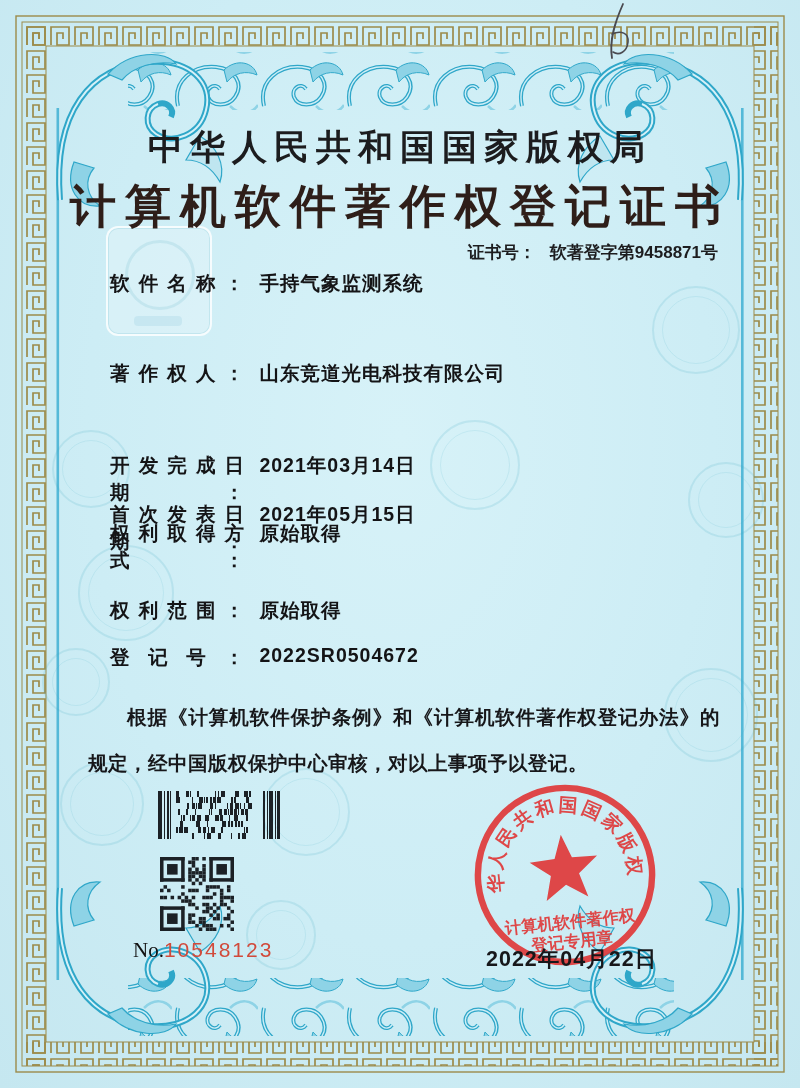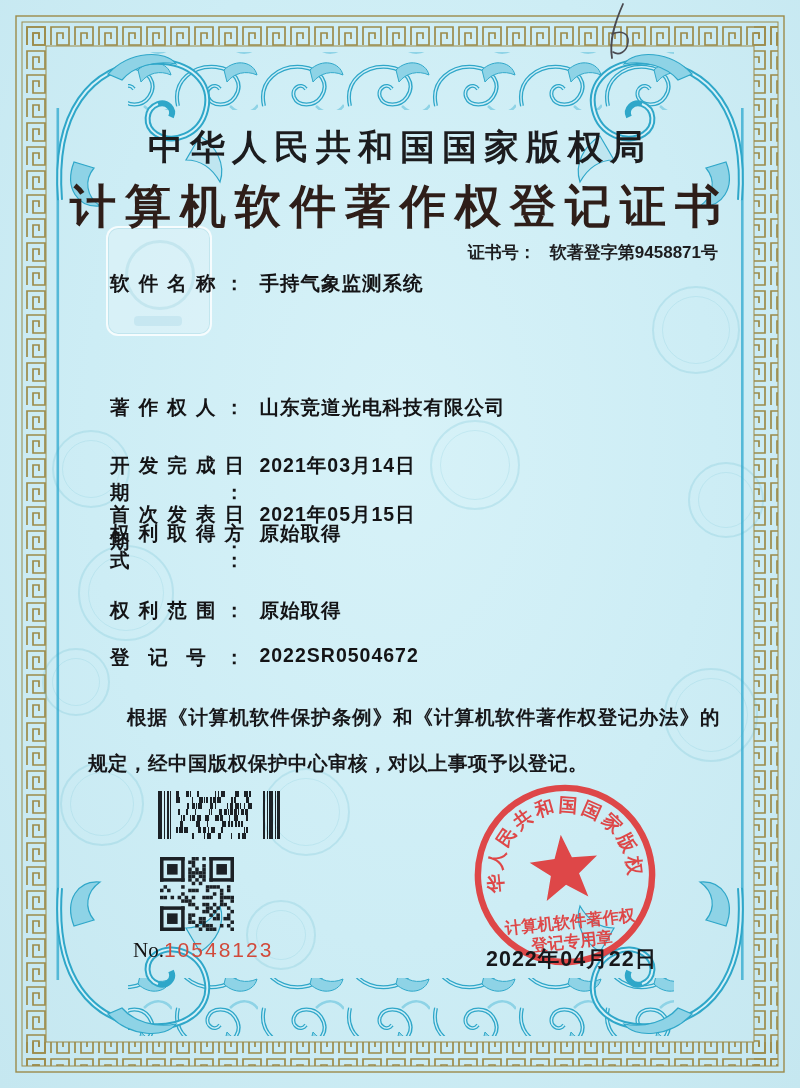--- a/index.html
+++ b/index.html
@@ -142,21 +142,21 @@
 
   <div class="cert-no">
     <span class="lbl">证书号：</span><span>软著登字第9458871号</span>
   </div>
 
   <div class="field-row" style="top:270px;">
     <span class="flabel">软件名称：</span>
     <span class="fvalue"><span>手持气象监测系统</span></span>
   </div>
 
-  <div class="field-row" style="top:360px;margin-top:34px;">
+  <div class="field-row" style="top:360px;">
     <span class="flabel">著作权人：</span>
     <span class="fvalue">山东竞道光电科技有限公司</span>
   </div>
 
   <div class="field-row" style="top:452px;">
     <span class="flabel">开发完成日期：</span>
     <span class="fvalue">2021年03月14日</span>
   </div>
 
   <div class="field-row" style="top:501px;">

